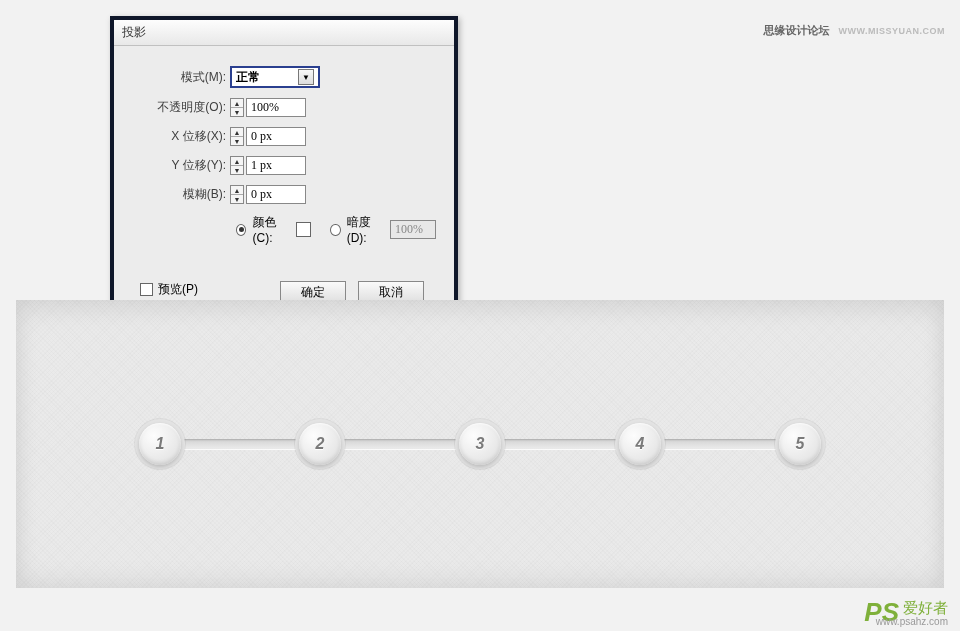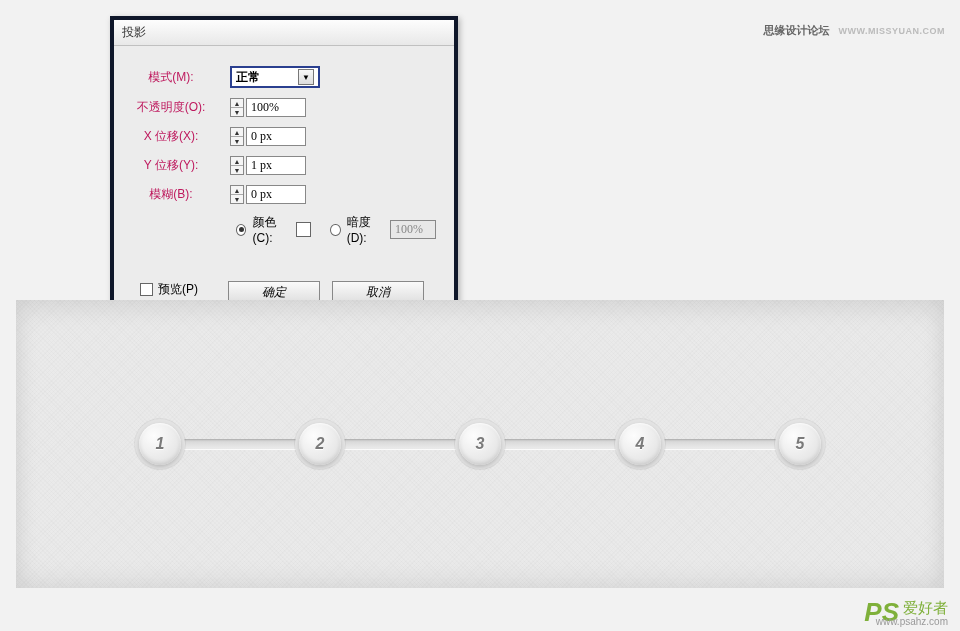--- a/index.html
+++ b/index.html
@@ -63,24 +63,24 @@
     .dialog-body {
       padding: 20px 18px 14px 18px;
     }
     .form-row {
       display: flex;
       align-items: center;
       margin-bottom: 10px;
     }
     .form-label {
       width: 98px;
-      text-align: center;
-      color: #be185d;
-      font-size: 12px;
-      padding-right: 20px;
+      text-align: right;
+      color: #404040;
+      font-size: 12px;
+      padding-right: 4px;
     }
     .spinner {
       display: inline-flex;
       flex-direction: column;
       border: 1px solid #888;
       background: #f5f5f5;
       width: 14px;
       height: 19px;
       margin-right: 2px;
     }
@@ -174,30 +174,29 @@
       align-items: center;
       gap: 5px;
     }
     .checkbox {
       width: 13px; height: 13px;
       border: 1px solid #666;
       background: #fff;
     }
     .btn-group { display: flex; gap: 12px; }
     .btn {
-      width: 92px;
+      width: 66px;
       height: 22px;
       background: linear-gradient(#fafafa,#e0e0e0);
       border: 1px solid #888;
       font-size: 12px;
       display: flex;
       align-items: center;
       justify-content: center;
       cursor: pointer;
-      font-style: italic;
     }
 
     
     .canvas {
       position: absolute;
       left: 16px;
       top: 300px;
       width: 928px;
       height: 288px;
       background: #eaeaea;

